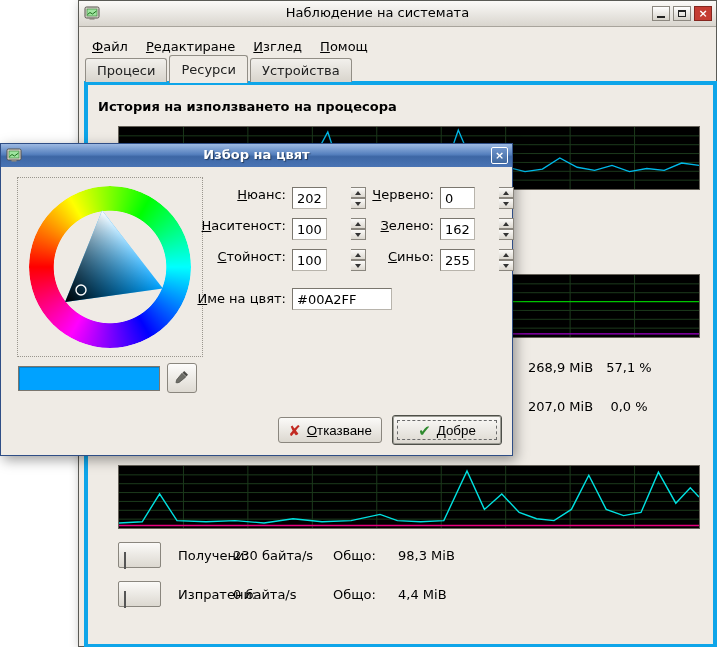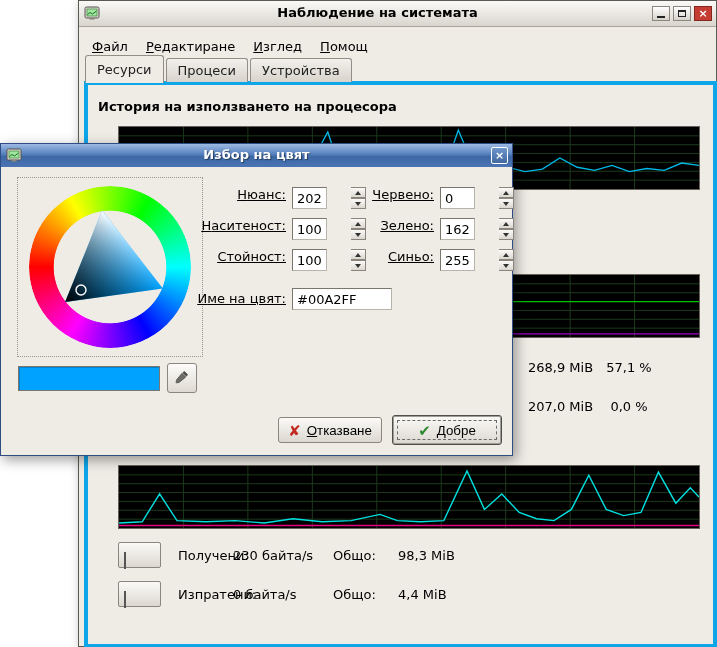--- a/index.html
+++ b/index.html
@@ -5,21 +5,21 @@
   html,body{margin:0;padding:0;}
   body{width:717px;height:647px;position:relative;background:#fff;overflow:hidden;
        font-family:"DejaVu Sans",sans-serif;font-size:13px;color:#000;}
   u{text-decoration:underline;}
 
   
   .window{position:absolute;background:#EFEBE5;border:1px solid #5A5A55;}
   #main-window{left:78px;top:0;width:637px;height:645px;box-shadow:2px 2px 10px rgba(0,0,0,.28);}
   .mw-titlebar{position:absolute;left:0;top:0;right:0;height:25px;
        background:linear-gradient(#FBFAF8,#D9D5CE);border-bottom:1px solid #A8A49C;}
-  .mw-title{position:absolute;left:30px;right:70px;top:4px;text-align:center;font-weight:bold;}
+  .mw-title{position:absolute;left:30px;right:70px;top:4px;text-align:center;font-weight:normal;}
   .app-icon{position:absolute;left:5px;top:4px;width:16px;height:16px;}
   .winbtns{position:absolute;right:4px;top:5px;display:flex;gap:3px;}
   .wbtn{width:18px;height:15px;border:1px solid #8C8880;box-sizing:border-box;
        background:linear-gradient(#FFFFFF,#D6D2CA);display:flex;align-items:center;justify-content:center;}
   .wbtn.close{background:#C43C32;border-color:#84261E;color:#fff;font-weight:bold;font-size:11px;line-height:1;}
   .min-glyph{width:8px;height:2px;background:#222;margin-top:7px;}
   .max-glyph{width:8px;height:7px;border:1px solid #222;border-top-width:2px;box-sizing:border-box;}
 
   .menu-bar{position:absolute;left:4px;top:35px;height:24px;display:flex;align-items:flex-start;}
   .menu-item{padding:3px 9px;cursor:default;}
@@ -70,21 +70,21 @@
        -webkit-mask:radial-gradient(closest-side,transparent 69%,#000 70%);
                mask:radial-gradient(closest-side,transparent 69%,#000 70%);}
   .triangle-svg{position:absolute;inset:0;}
 
   .preview-swatch{position:absolute;left:17px;top:222px;width:142px;height:25px;box-sizing:border-box;
        border:1px solid #7A766E;box-shadow:inset 1px 1px 0 rgba(0,0,0,.18);}
   .picker-btn{position:absolute;left:166px;top:219px;width:30px;height:30px;box-sizing:border-box;
        background:linear-gradient(#FDFCFB,#DEDAD2);border:1px solid #8A867E;border-radius:3px;
        display:flex;align-items:center;justify-content:center;}
 
-  .fld-label{position:absolute;text-align:right;white-space:nowrap;text-decoration:underline;}
+  .fld-label{position:absolute;text-align:right;white-space:nowrap;}
   .fld-label.c1{left:155px;width:130px;}
   .fld-label.c2{left:348px;width:85px;}
   .r1{top:43px;} .r2{top:74px;} .r3{top:105px;} .r4{top:147px;}
   .spin{position:absolute;display:flex;height:22px;gap:24px;}
   .spin.c1{left:291px;} .spin.c2{left:439px;}
   .spin input{width:35px;height:22px;box-sizing:border-box;border:1px solid;
        border-color:#7A766E #B8B4AC #B8B4AC #7A766E;background:#fff;
        font:13px "DejaVu Sans",sans-serif;padding:0 0 0 4px;margin:0;outline:none;}
   .steps{width:15px;display:flex;flex-direction:column;}
   .step{flex:1;box-sizing:border-box;background:linear-gradient(#FBFAF8,#DCD8D0);
@@ -132,22 +132,22 @@
   </div>
 
   <div class="menu-bar">
     <span class="menu-item"><span class="mnemo"><u>Ф</u>айл</span></span>
     <span class="menu-item"><span class="mnemo"><u>Р</u>едактиране</span></span>
     <span class="menu-item"><span class="mnemo"><u>И</u>зглед</span></span>
     <span class="menu-item"><span class="mnemo"><u>П</u>омощ</span></span>
   </div>
 
   <div class="tabs">
+    <span class="tab"><span>Процеси</span></span>
     <span class="tab active"><span>Ресурси</span></span>
-    <span class="tab"><span>Процеси</span></span>
     <span class="tab"><span>Устройства</span></span>
   </div>
 
   <div class="frame">
     <div class="section-title">История на използването на процесора</div>
 
     <div class="chart" id="cpu-chart"><svg viewBox="0 0 580 62" width="100%" height="100%">
           <line x1="0" y1="8.857142857142858" x2="580" y2="8.857142857142858" stroke="#1C3A1C" stroke-width="1"></line>
           <line x1="0" y1="17.714285714285715" x2="580" y2="17.714285714285715" stroke="#1C3A1C" stroke-width="1"></line>
           <line x1="0" y1="26.571428571428573" x2="580" y2="26.571428571428573" stroke="#1C3A1C" stroke-width="1"></line>

